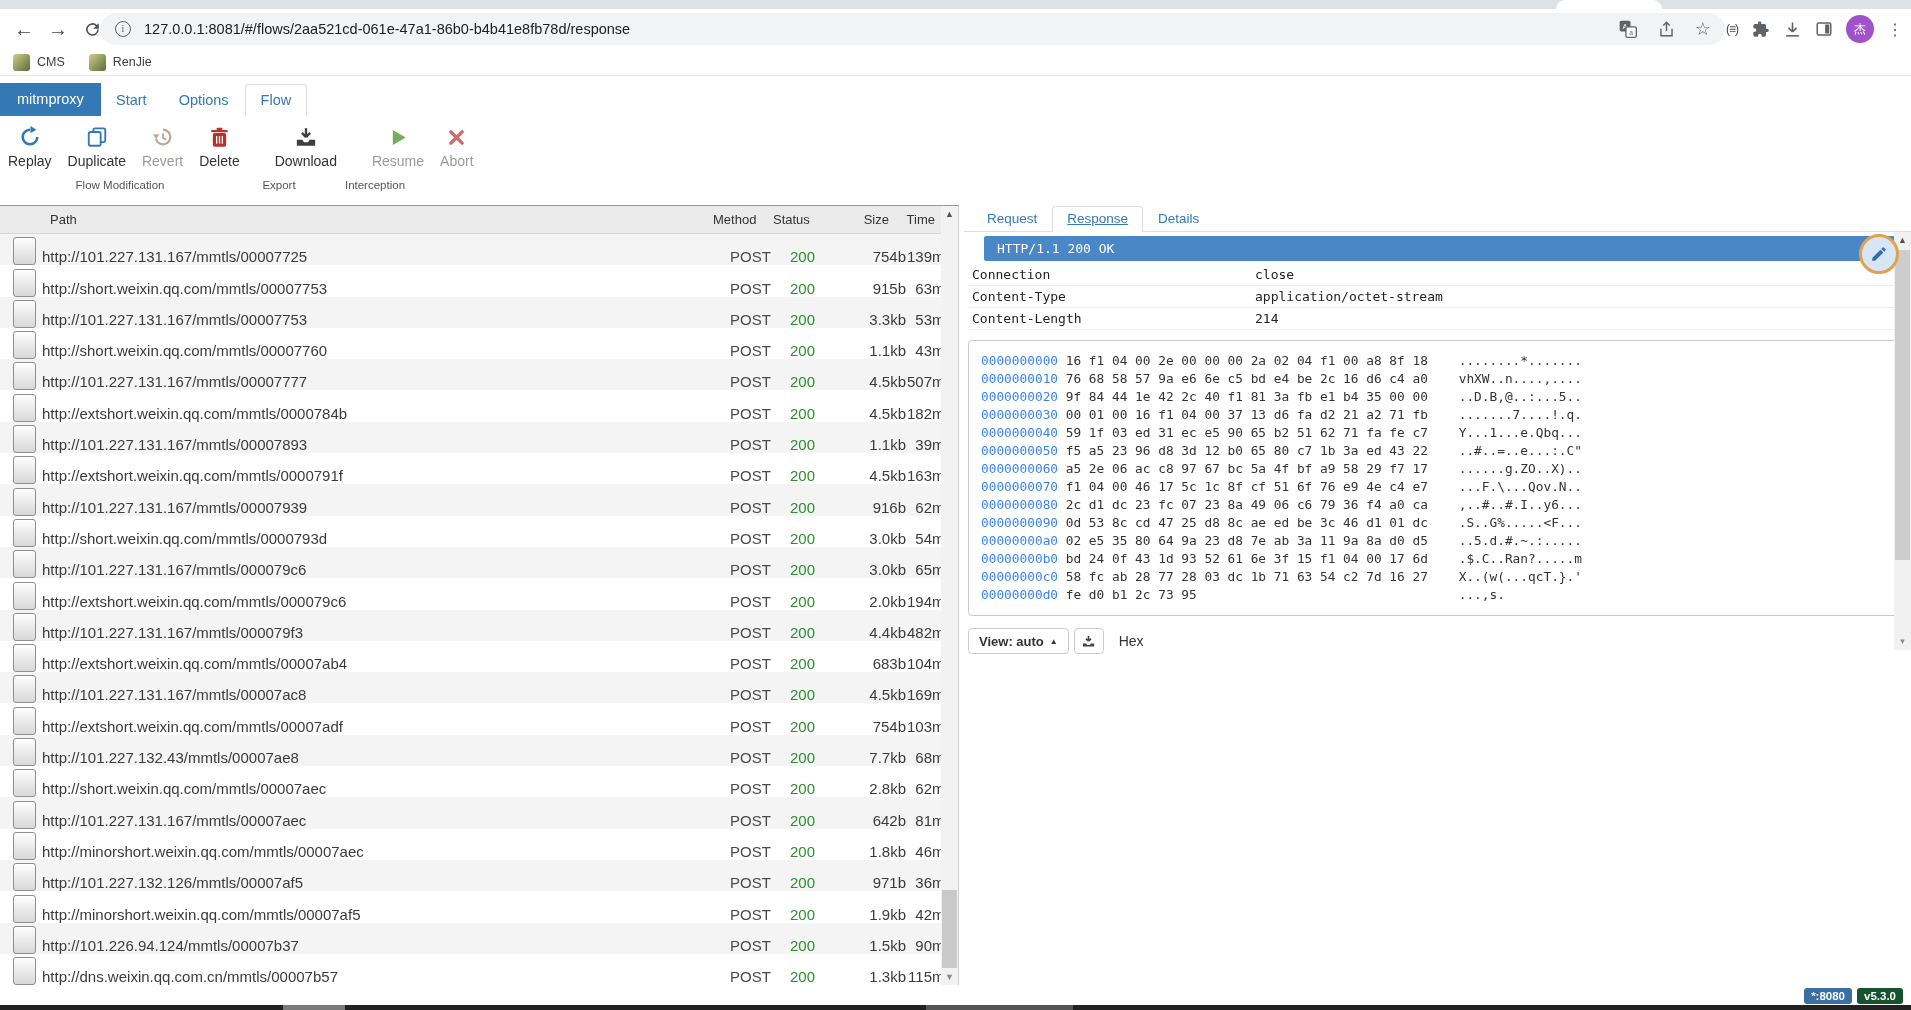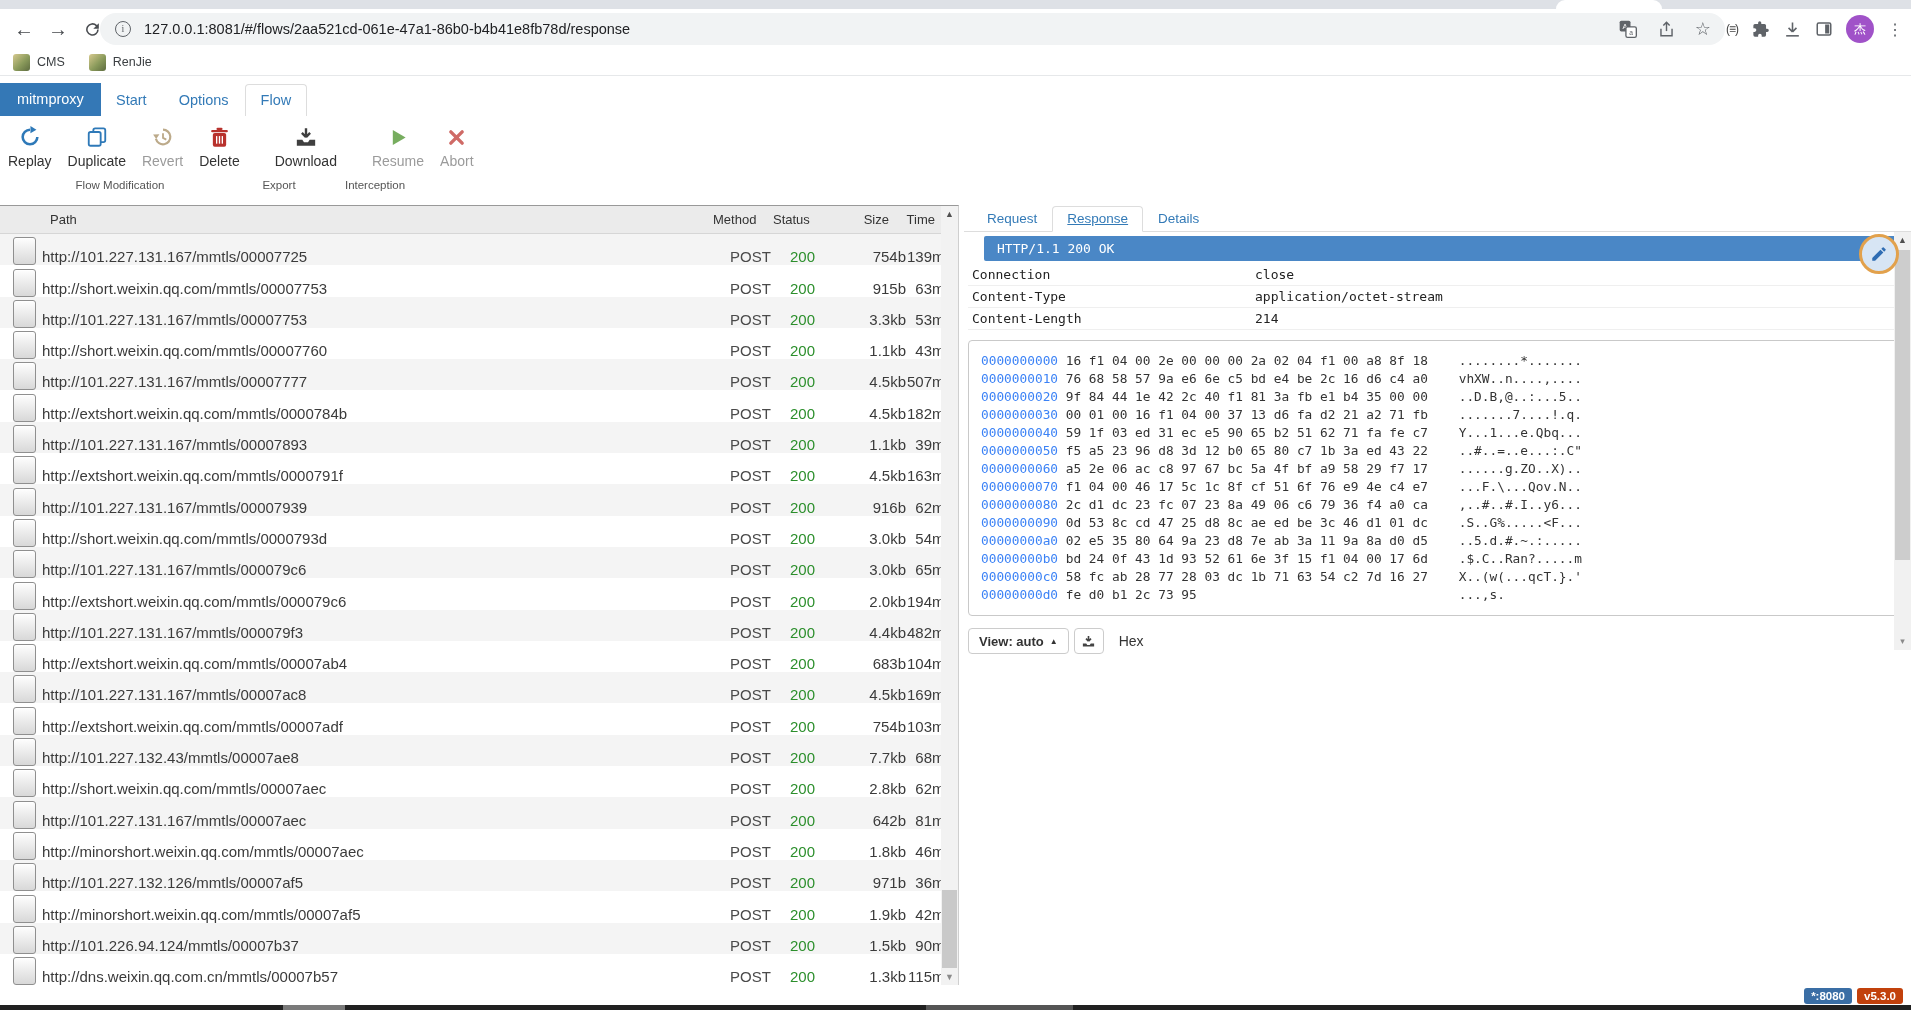--- a/index.html
+++ b/index.html
@@ -94,21 +94,21 @@
   .vdl{display:flex;align-items:center;justify-content:center;border:1px solid #ccc;border-radius:4px;background:#fff;
        margin-left:5px;width:30px;height:26px;box-sizing:border-box;}
   .vmode{margin-left:15px;font-size:14px;color:#333;}
   .dt-sb{position:absolute;right:0;top:27px;width:17px;height:418px;background:#f1f1f1;}
   .dt-thumb{position:absolute;left:1px;right:1px;top:18px;height:310px;background:#cdcdcd;}
   
   .statusbar{position:absolute;left:0;right:0;top:985px;height:20px;background:#fff;}
   .badges{position:absolute;right:8px;top:3px;display:flex;gap:5px;}
   .badge{color:#fff;font-size:11.5px;font-weight:bold;border-radius:3px;padding:2px 7px;line-height:12px;}
   .b-listen{background:#3a6ea5;margin-left:40px;}
-  .b-ver{background:#c2410c;}
+  .b-ver{background:#14532d;}
   .bottomstrip{position:absolute;left:0;right:0;top:1005px;height:5px;background:#212121;}
   .bs-th1{position:absolute;left:283px;width:62px;top:0;height:5px;background:#7a7a7a;}
   .bs-th2{position:absolute;left:926px;width:147px;top:0;height:5px;background:#555;}
 </style>
 </head>
 <body>
 
 <div class="screen">
 
   <div class="tabstrip">

